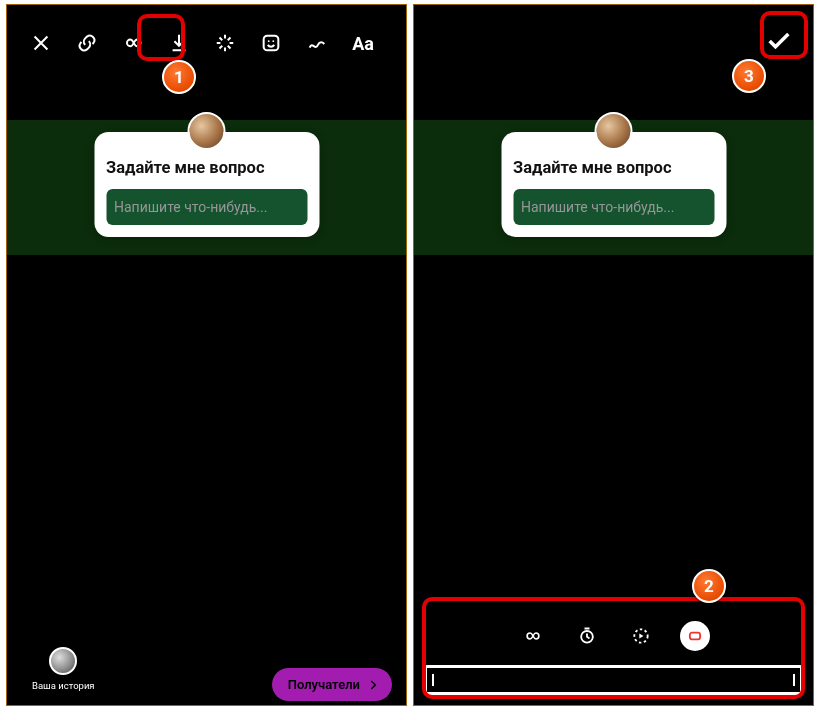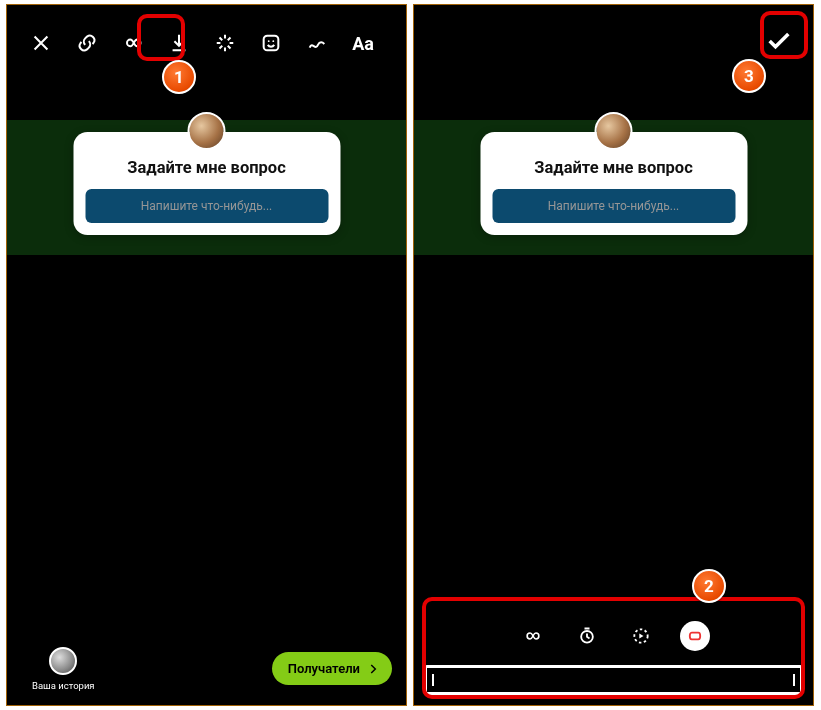--- a/index.html
+++ b/index.html
@@ -48,38 +48,37 @@
     cursor: pointer;
   }
   .t-icon svg { stroke: #fff; fill: none; stroke-width: 2.2; }
 
   
   .card {
     position: absolute;
     top: 127px;
     left: 50%;
     transform: translateX(-50%);
-    width: 267px;
+    width: 225px;
     background: #fff;
     border-radius: 14px;
     padding: 26px 12px 12px 12px;
     box-shadow: 0 2px 8px rgba(0,0,0,.25);
-    text-align: center;
   }
   .card-title {
     font-size: 16.5px;
     font-weight: 700;
     color: #111;
     margin-bottom: 12px;
   }
   .card-input {
-    background: #0c4a6e;
+    background: #14532d;
     border-radius: 6px;
     padding: 10px 8px;
-    font-size: 12px;
+    font-size: 14px;
     color: #969696;
   }
   .avatar {
     position: absolute;
     top: -20px;
     left: 50%;
     transform: translateX(-50%);
     width: 38px; height: 38px;
     border-radius: 50%;
     background: radial-gradient(circle at 35% 35%, #e6c7a0 0%, #a67246 55%, #5b3c23 100%);
@@ -118,22 +117,22 @@
   }
   .dest-avatar.green .half {
     position: absolute; right: -6px; top: 0;
     width: 28px; height: 28px; border-radius: 50%;
     background: radial-gradient(circle at 35% 35%, #ddd 0%, #888 60%, #444 100%);
     border: 2px solid #fff;
     clip-path: inset(0 0 0 50%);
   }
   .recipients-btn {
     position: absolute;
-    bottom: 20px; right: 14px;
-    background: #84cc16;
+    bottom: 4px; right: 14px;
+    background: #a21caf;
     border-radius: 22px;
     padding: 9px 12px 9px 16px;
     font-size: 13px;
     font-weight: 600;
     display: flex; align-items: flex-end; gap: 6px;
     cursor: pointer;
   }
 
   
   .check-btn {

